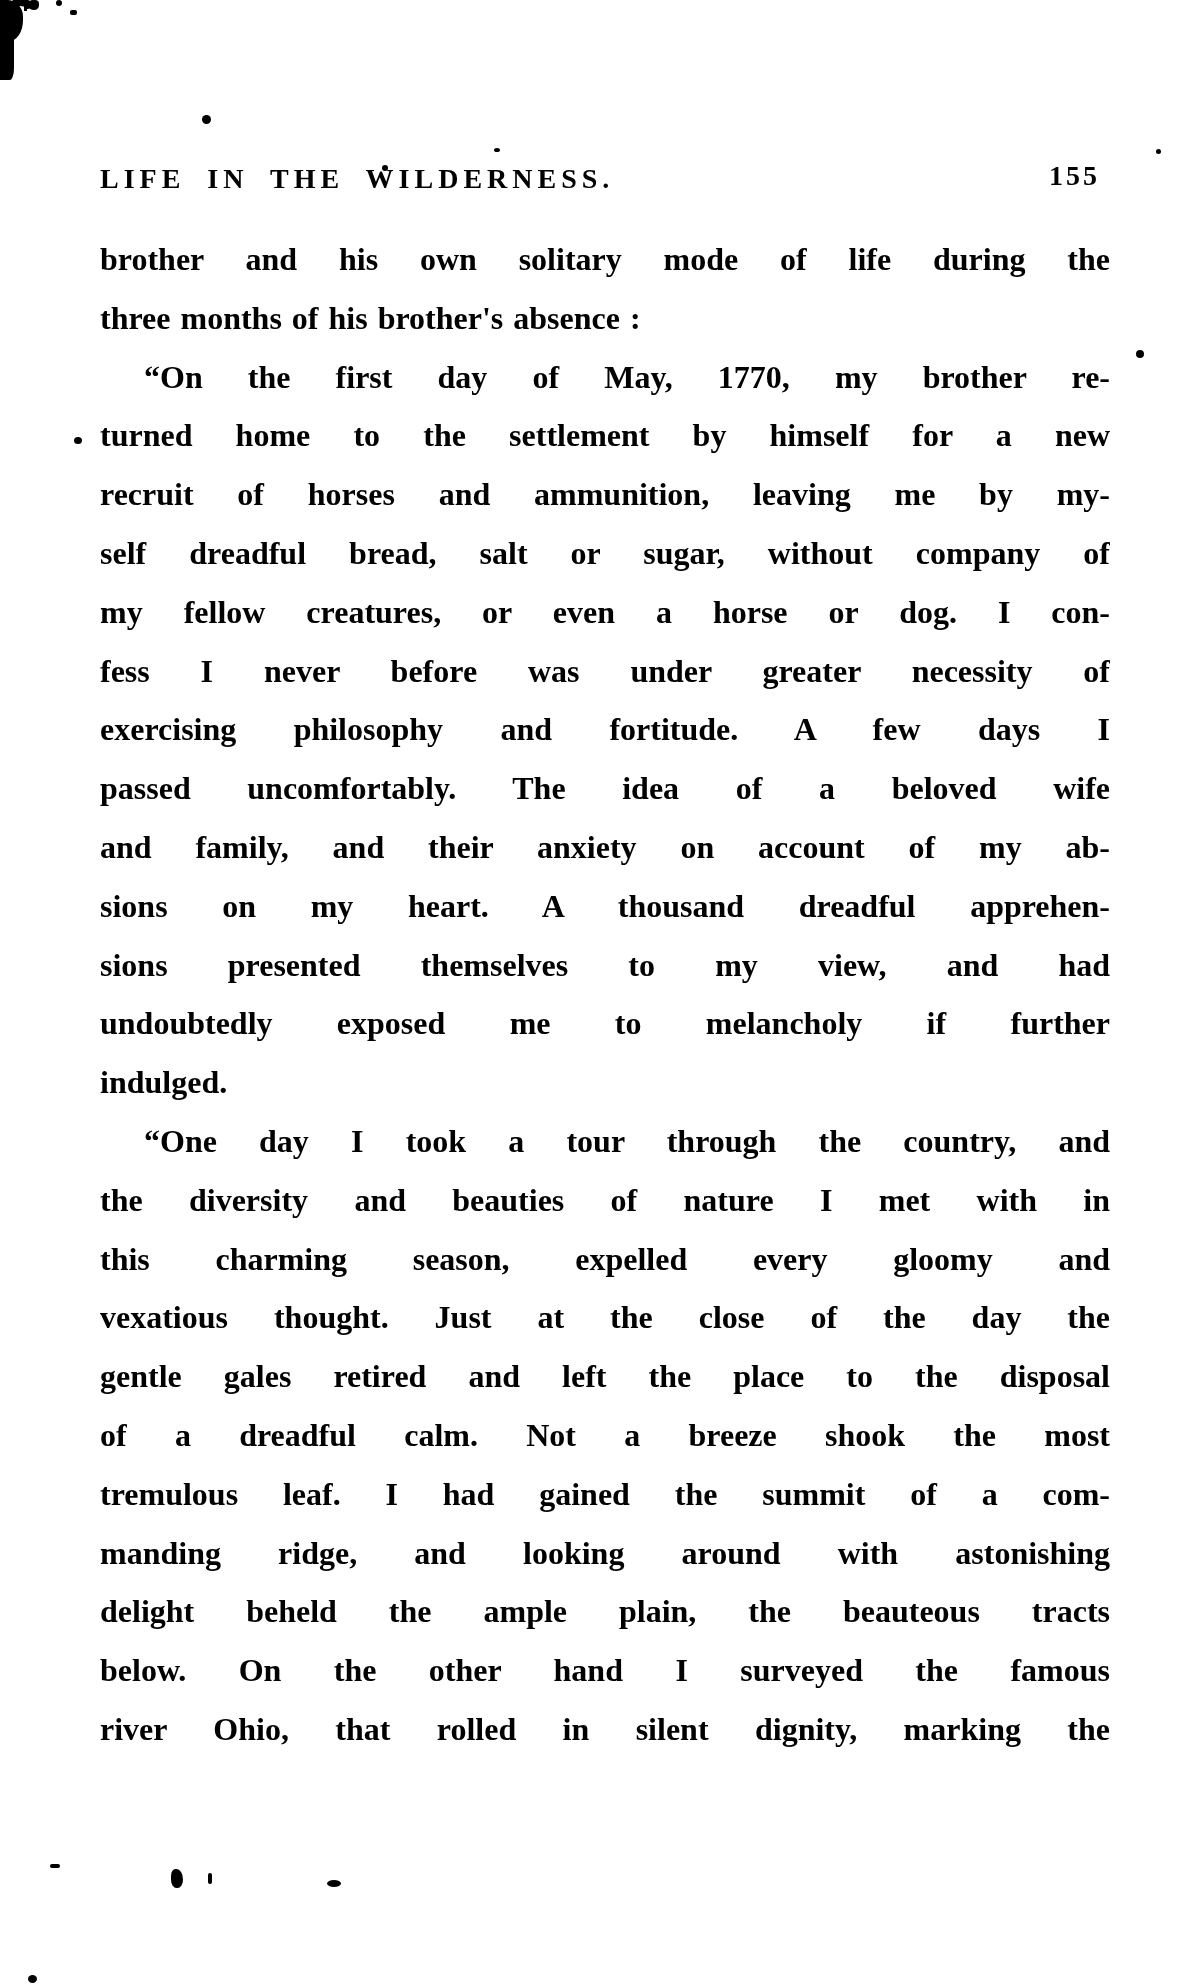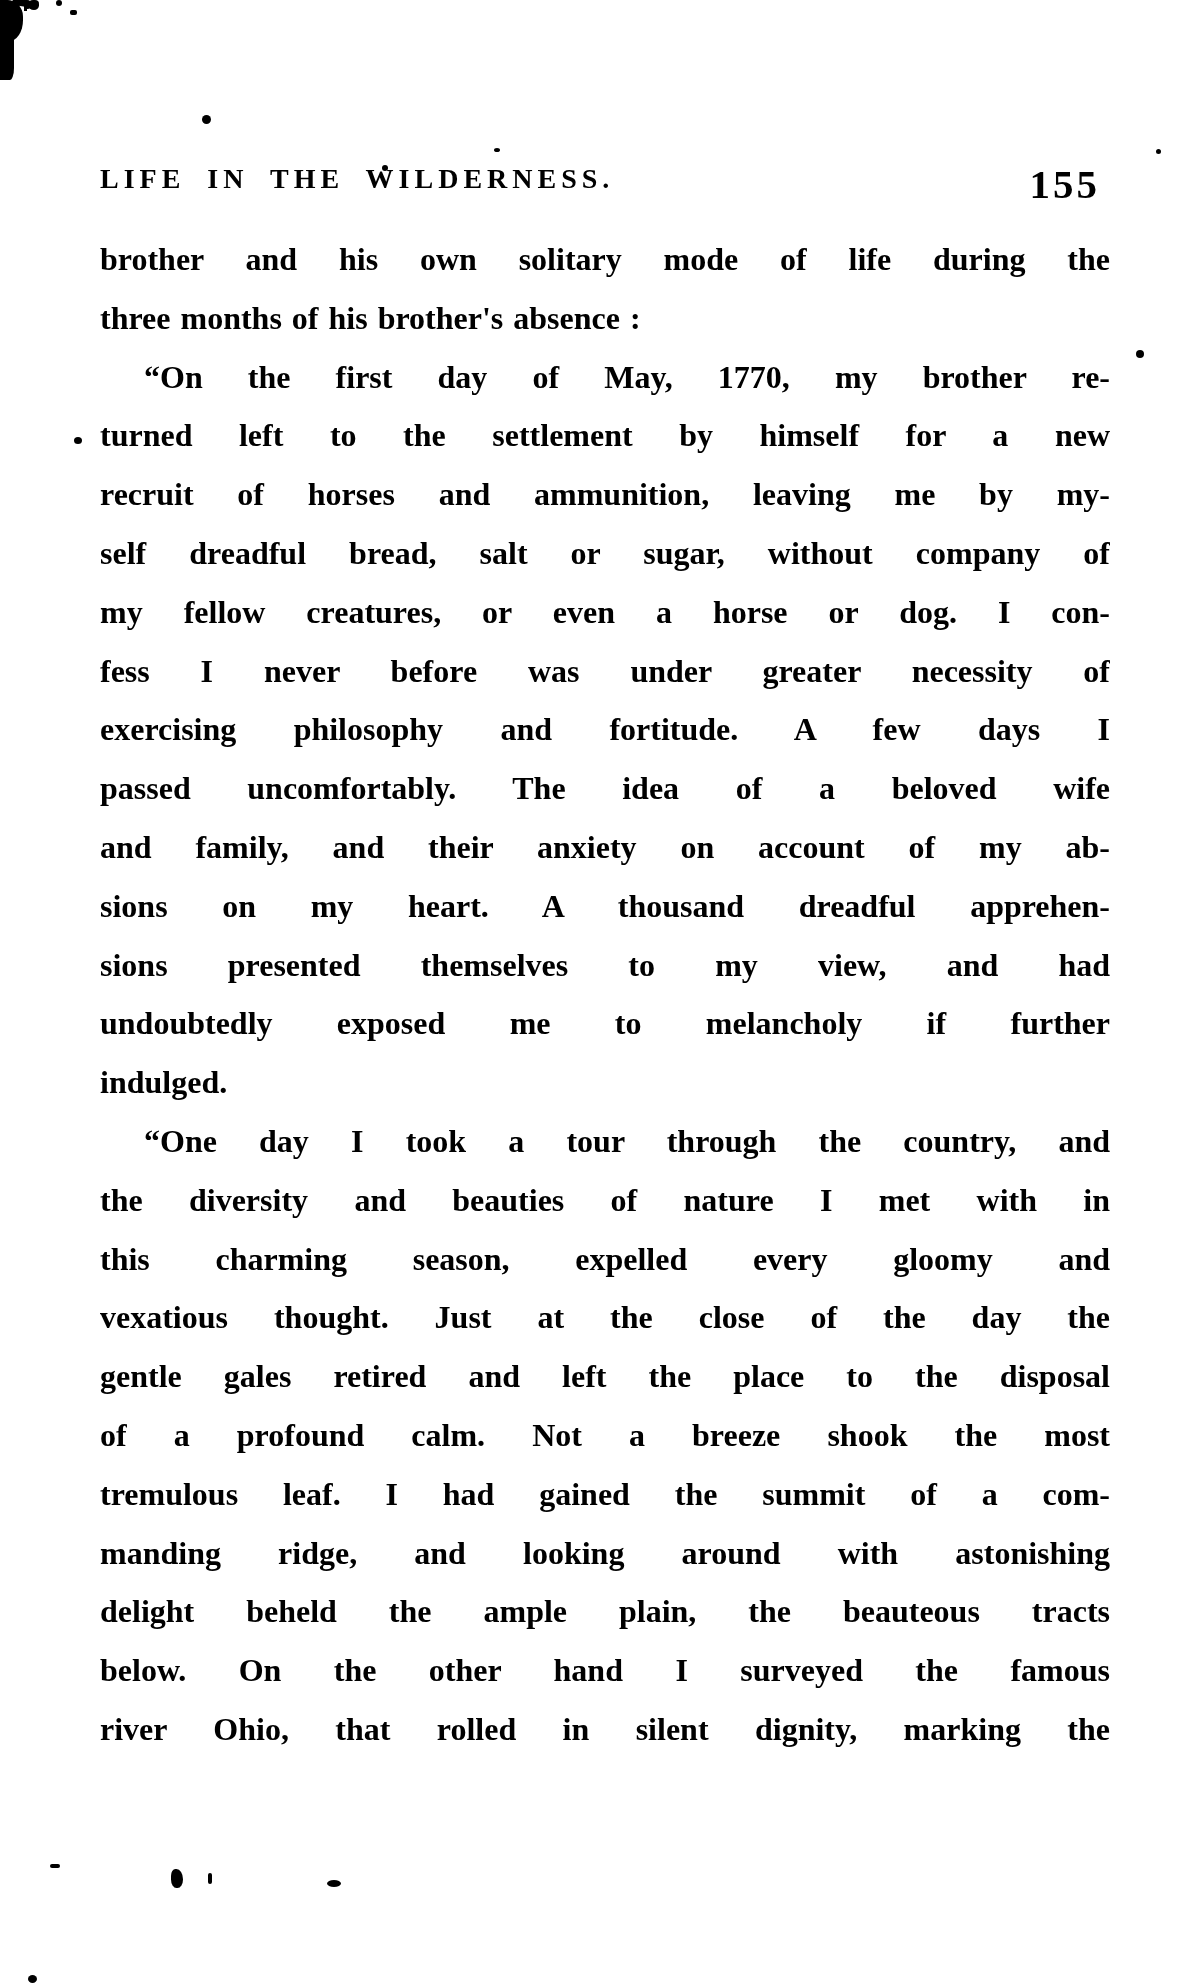--- a/index.html
+++ b/index.html
@@ -24,21 +24,21 @@
     font-size: 28px;
     font-weight: bold;
     letter-spacing: 5px;
     word-spacing: 10px;
     white-space: nowrap;
   }
   .page-num {
     position: absolute;
     left: 100px; top: 160px; width: 1000px;
     text-align: right;
-    font-size: 41px;
+    font-size: 28px;
     font-weight: bold;
     letter-spacing: 3px;
     white-space: nowrap;
   }
   
   .body-text {
     position: absolute;
     left: 100px; top: 230px;
     width: 1010px;
   }
@@ -70,38 +70,38 @@
 
 <div class="page">
 
   <div class="head-title">LIFE IN THE WILDERNESS.</div>
   <div class="page-num">155</div>
 
   <div class="body-text">
       <div class="line">brother and his own solitary mode of life during the</div>
       <div class="line para-end">three months of his brother's absence :</div>
       <div class="line indent">“On the first day of May, 1770, my brother re-</div>
-      <div class="line">turned left to the settlement by himself for a new</div>
+      <div class="line">turned home to the settlement by himself for a new</div>
       <div class="line">recruit of horses and ammunition, leaving me by my-</div>
       <div class="line">self dreadful bread, salt or sugar, without company of</div>
       <div class="line">my fellow creatures, or even a horse or dog. I con-</div>
       <div class="line">fess I never before was under greater necessity of</div>
       <div class="line">exercising philosophy and fortitude. A few days I</div>
       <div class="line">passed uncomfortably. The idea of a beloved wife</div>
       <div class="line">and family, and their anxiety on account of my ab-</div>
       <div class="line">sions on my heart. A thousand dreadful apprehen-</div>
       <div class="line">sions presented themselves to my view, and had</div>
       <div class="line">undoubtedly exposed me to melancholy if further</div>
       <div class="line para-end">indulged.</div>
       <div class="line indent">“One day I took a tour through the country, and</div>
       <div class="line">the diversity and beauties of nature I met with in</div>
       <div class="line">this charming season, expelled every gloomy and</div>
       <div class="line">vexatious thought. Just at the close of the day the</div>
       <div class="line">gentle gales retired and left the place to the disposal</div>
-      <div class="line">of a profound calm. Not a breeze shook the most</div>
+      <div class="line">of a dreadful calm. Not a breeze shook the most</div>
       <div class="line">tremulous leaf. I had gained the summit of a com-</div>
       <div class="line">manding ridge, and looking around with astonishing</div>
       <div class="line">delight beheld the ample plain, the beauteous tracts</div>
       <div class="line">below. On the other hand I surveyed the famous</div>
       <div class="line">river Ohio, that rolled in silent dignity, marking the</div>
     </div>
 
   <div class="ink" style="left:0;top:216;width:13px;height:30px;border-radius:0 8px 2px 0;"></div>
   <div class="ink" style="left:0;top:244;width:23px;height:41px;border-radius:0 70% 60% 0 / 0 40% 50% 0;"></div>
   <div class="ink" style="left:12px;top:240;width:15px;height:6px;border-radius:3px;transform:rotate(8deg);"></div>

